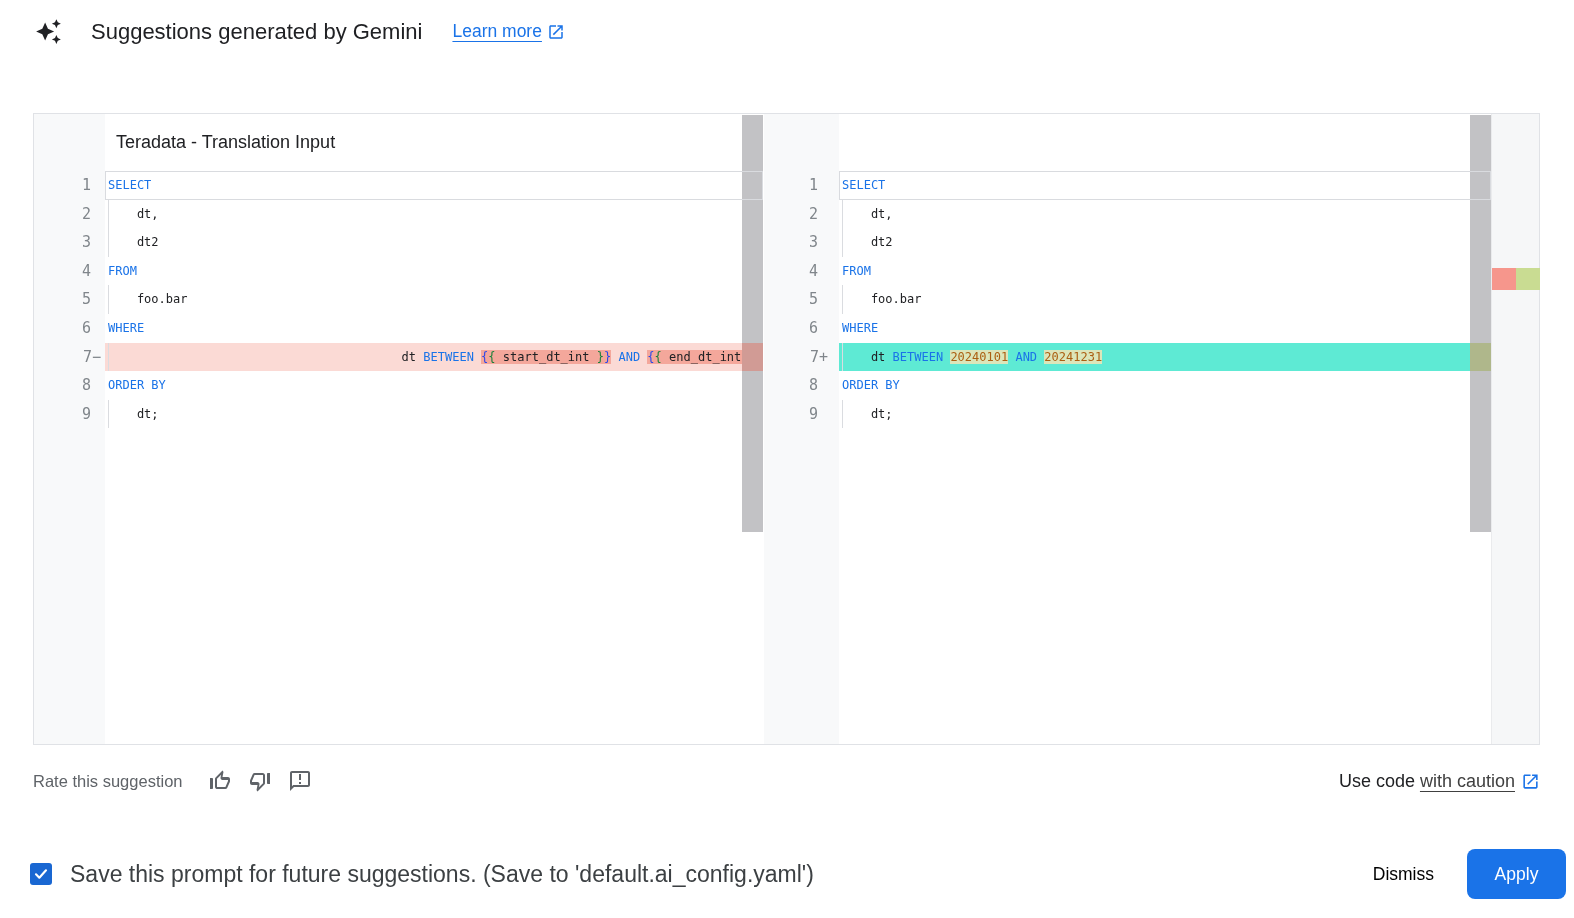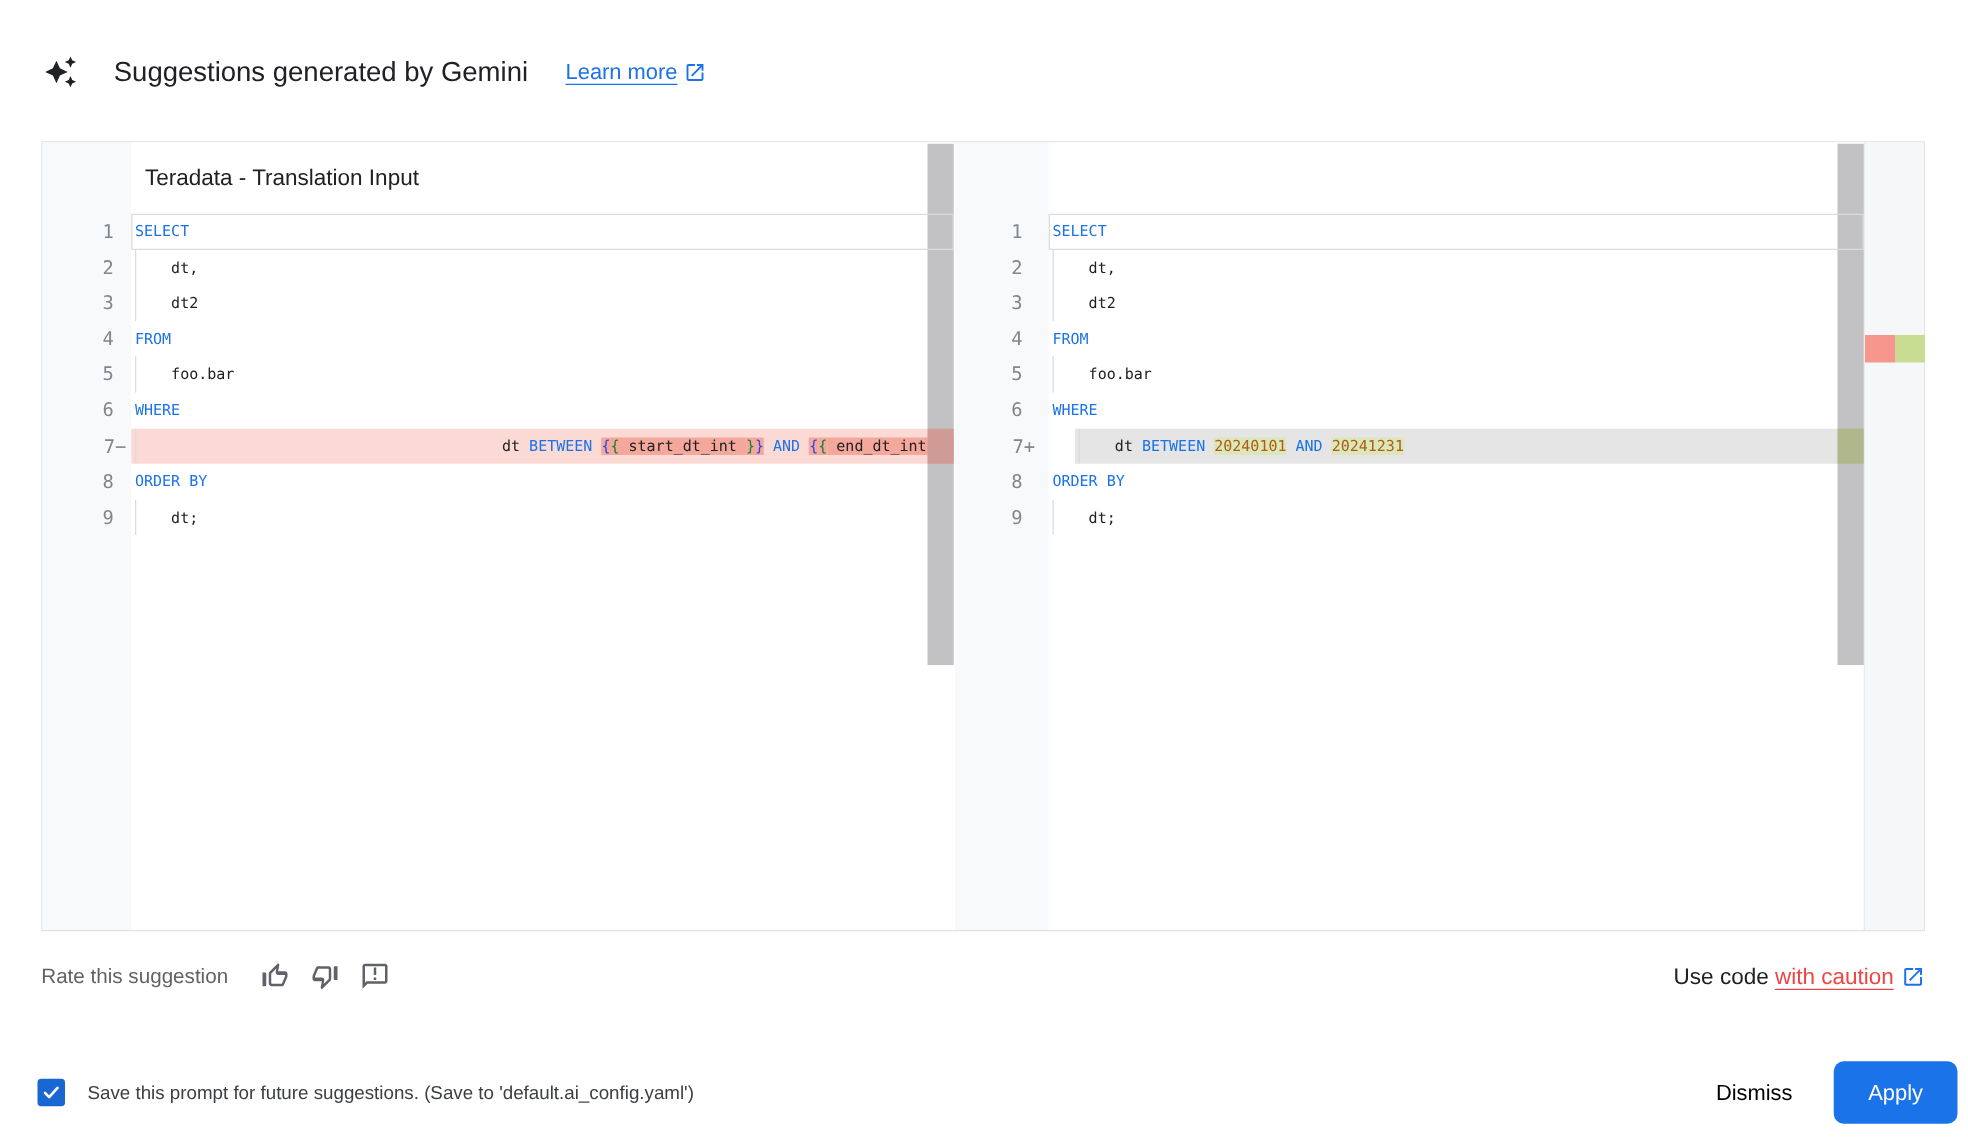--- a/index.html
+++ b/index.html
@@ -1,19 +1,19 @@
 <!DOCTYPE html>
 <html><head>
 <meta charset="utf-8">
 <style>
   * { margin:0; padding:0; box-sizing:border-box; }
   html,body { width:1574px; height:918px; background:#ffffff; font-family:"Liberation Sans",sans-serif; position:relative; overflow:hidden; }
 
   
-  .top-header { position:absolute; left:35px; top:44px; display:flex; align-items:center; }
+  .top-header { position:absolute; left:35px; top:18px; display:flex; align-items:center; }
   .spark-icon { width:27px; height:27px; color:#202124; flex:0 0 auto; }
   .top-title { margin-left:29px; font-size:22px; color:#202124; }
   .learn-more { margin-left:30px; display:flex; align-items:center; color:#1a73e8; font-size:17.5px; font-weight:500; cursor:pointer; }
   .learn-more .lnk { text-decoration:underline; text-underline-offset:4px; }
   .ext-icon { width:18px; height:18px; margin-left:5px; }
 
   
   .diff-box { position:absolute; left:33px; top:113px; width:1507px; height:632px; border:1px solid #e0e2e6; background:#fff; }
   .panel { position:absolute; top:0; bottom:0; }
   .panel-left  { left:0; width:729px; }
@@ -30,21 +30,21 @@
   .gnum { height:28.6px; line-height:28.6px; text-align:right; }
   .panel-left  .gnum { padding-right:14px; }
   .panel-left  .gnum.m { padding-right:4px; }
   .panel-right .gnum { padding-right:21px; }
   .panel-right .gnum.m { padding-right:11px; }
 
   .code-lines { position:absolute; top:57px; left:0; right:0; font-family:"DejaVu Sans Mono","Liberation Mono",monospace; font-size:12px; }
   .line { position:relative; height:28.6px; line-height:28.6px; white-space:pre; padding-left:3px; color:#202124; }
   .line.ind::before { content:""; position:absolute; left:3px; top:0; bottom:0; border-left:1px solid #dadce0; }
   .line.del { background:#fbdad5;text-align:right; }
-  .line.add { background:#e5e5e5;margin-left:21px; }
+  .line.add { background:#5eead4; }
   .k   { color:#1a73e8; }
   .p   { color:#202124; }
   .bb  { color:#2946eb; }
   .gb  { color:#188038; }
   .n   { color:#ab5f11; }
   .bgd { background:#f4a79b; }
   .bga { background:#dce6ba; }
 
   .cur-line { position:absolute; top:57px; left:0; right:0; height:28.6px; border:1px solid #d9dbdf; z-index:6; pointer-events:none; }
 
@@ -58,29 +58,29 @@
   .ruler .mk.red { left:0; background:#f6968c; }
   .ruler .mk.grn { left:24px; background:#c9dc92; }
 
   
   .rate-row { position:absolute; left:33px; top:768px; width:1507px; display:flex; justify-content:space-between; align-items:center; }
   .rate-left { display:flex; align-items:center; }
   .rate-label { font-size:16.5px; color:#5f6368; margin-right:24px; }
   .icon-btn { width:26px; height:26px; color:#5f6368; margin-right:14px; cursor:pointer; background:none; border:none; display:flex; align-items:center; justify-content:center; }
   .icon-btn svg { width:24px; height:24px; }
   .use-code { display:flex; align-items:center; font-size:18px; color:#202124;text-align:center; }
-  .use-code .cap { color:#ef4444; text-decoration:underline; text-underline-offset:4px; margin-left:5px; cursor:pointer; }
+  .use-code .cap { color:#404040; text-decoration:underline; text-underline-offset:4px; margin-left:5px; cursor:pointer; }
   .use-code .ext-icon { color:#1a73e8; width:19px; height:19px; }
 
   
   .save-bar { position:absolute; left:30px; top:846px; width:1536px; height:56px; display:flex; justify-content:space-between; align-items:center; }
   .save-left { display:flex; align-items:center; }
   .checkbox { width:22px; height:22px; background:#1967d2; border-radius:3px; display:flex; align-items:center; justify-content:center; cursor:pointer; flex:0 0 auto; }
   .checkbox svg { width:16px; height:16px; }
-  .save-label { margin-left:18px; font-size:15px; color:#3c4043; }
+  .save-label { margin-left:18px; font-size:23px; color:#3c4043; }
   .save-right { display:flex; align-items:center; }
   .dismiss-btn { color:#000000; font-size:17.5px; font-weight:500; background:none; border:none; cursor:pointer; padding:8px 16px; font-family:inherit;text-align:center; }
   .apply-btn { margin-left:17px; width:99px; height:50px; background:#1a73e8; color:#fff; font-size:17.5px; font-weight:500; border:none; border-radius:8px; cursor:pointer; font-family:inherit; }
 </style>
 </head>
 <body>
 
 <div class="top-header">
   <span class="spark-icon">
     <svg viewBox="0 0 24 24" fill="currentColor" width="27" height="27">

